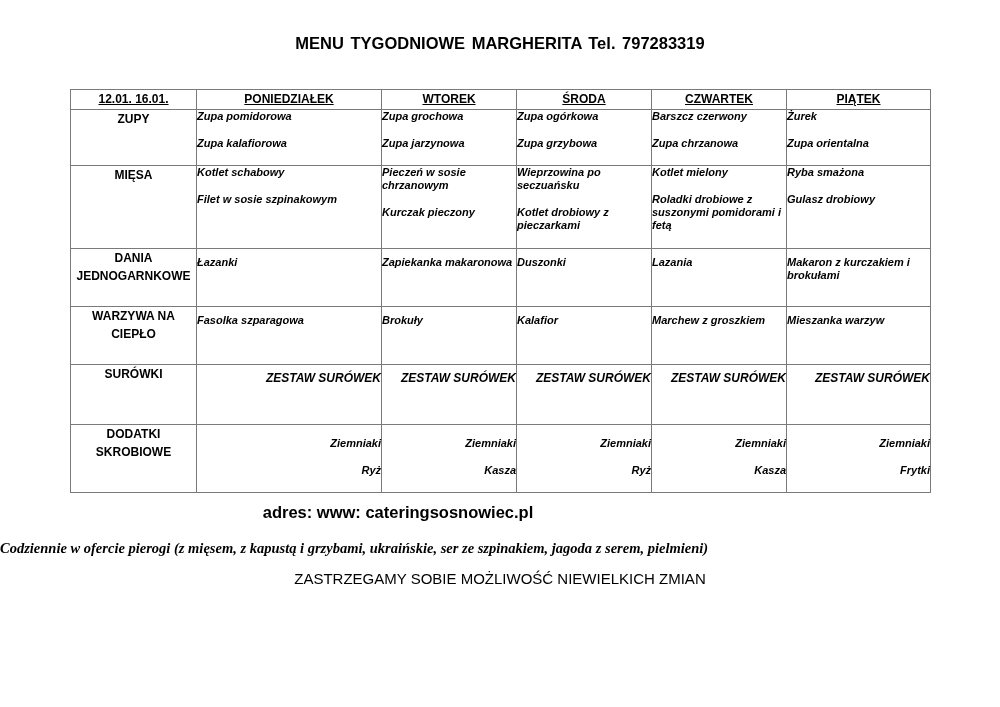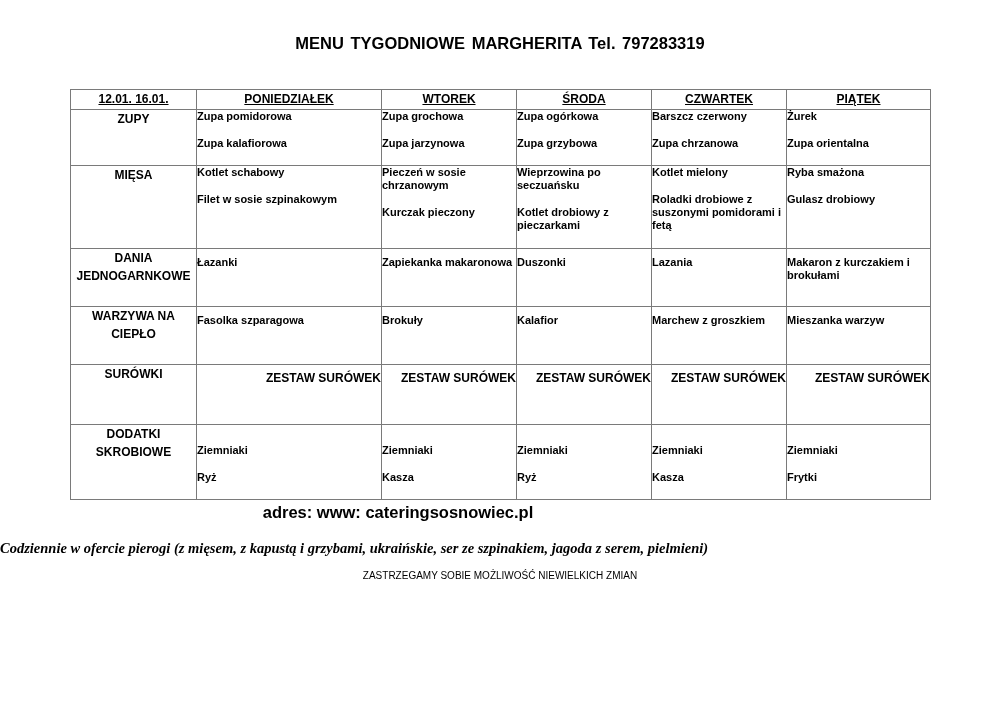--- a/index.html
+++ b/index.html
@@ -19,44 +19,44 @@
   }
   th.hd {
     font-family: "Liberation Sans", sans-serif; font-weight: bold; font-size: 12px;
     text-align: center; height: 19px; line-height: 19px; vertical-align: middle; text-decoration: underline;
   }
   td.cat {
     font-weight: bold; font-size: 12px; text-align: center; vertical-align: middle;
     line-height: 18px;
   }
   td.cell { font-size: 11px; font-weight: bold; padding: 8px 6px 0 6px; }
-  .item { line-height: 13px; margin-bottom: 14px; }
+  .item { line-height: 13px; margin-bottom: 14px; font-style: italic; }
   .item:last-child { margin-bottom: 0; }
   .footer-addr {
     position: absolute; left: 0; top: 503px; width: 796px; text-align: center;
     font-family: "Liberation Sans", sans-serif; font-weight: bold; font-size: 16.5px;
   }
   .footer-note {
     position: absolute; left: 0; top: 540px; width: 1000px; 
     font-family: "Liberation Serif", serif; font-style: italic; font-weight: bold; font-size: 14.5px;
   }
   .footer-disc {
     position: absolute; left: 0; top: 570px; width: 1000px; text-align: center;
-    font-family: "Liberation Sans", sans-serif; font-size: 10px;
+    font-family: "Liberation Sans", sans-serif; font-size: 15px;
   }
   tr.r-zupy td { height: 55px; }
   tr.r-miesa td { height: 82px; }
   tr.r-jarskie td { height: 32px; }
   tr.r-jedno td { height: 50px; }
   tr.r-warz td { height: 50px; }
   tr.r-sur td { height: 52px; }
   tr.r-dod td { height: 55px; }
   tr.r-jarskie td.cell, tr.r-jedno td.cell, tr.r-warz td.cell, tr.r-sur td.cell { padding-top: 7px; }
   tr.r-sur td.cell .item { font-size: 12px; text-align: right; }
-  tr.r-dod td.cell { padding-top: 19px; }
+  tr.r-dod td.cell { padding-top: 12px; text-align: right; }
 </style>
 </head>
 <body>
 
 <div class="title">MENU TYGODNIOWE  MARGHERITA  Tel. 797283319</div>
 
 <table class="menu">
   <colgroup>
     <col style="width:126px">
     <col style="width:185px">

